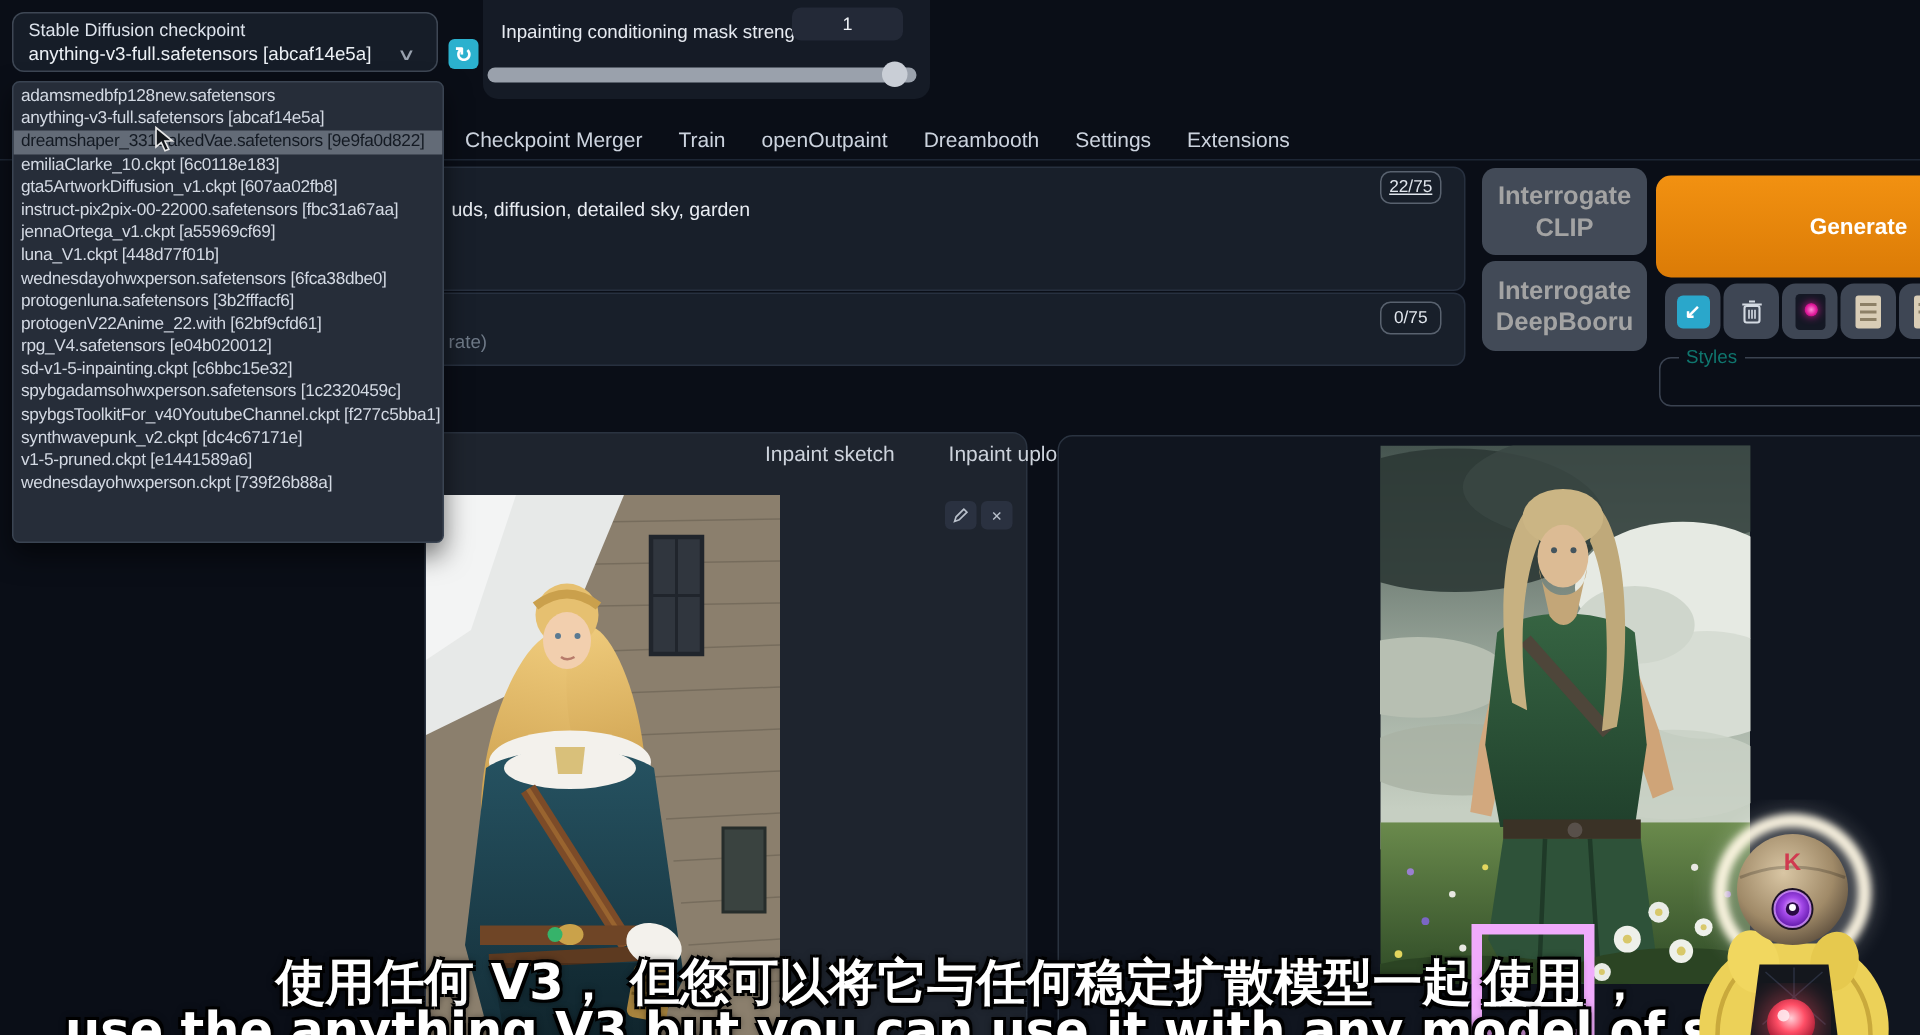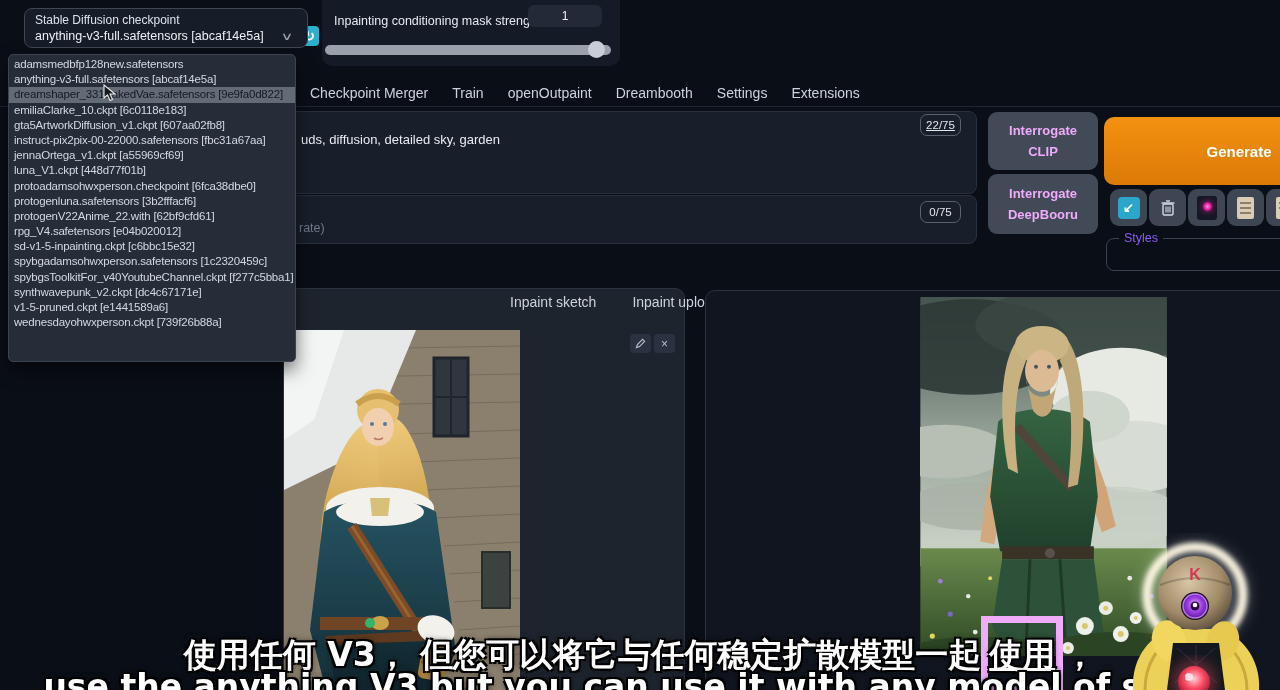--- a/index.html
+++ b/index.html
@@ -1,21 +1,21 @@
 <!DOCTYPE html>
 <html><head>
 <meta charset="utf-8">
 <style>
   html,body{margin:0;padding:0;background:#000;}
   .screen{position:relative;width:1280px;height:690px;overflow:hidden;background:#0a0e17;
     font-family:"Liberation Sans",sans-serif;color:#e6eaf1;}
   .abs{position:absolute;}
 
   
-  .ckpt-box{left:24px;top:8px;width:284px;height:40px;background:#161d28;border:1px solid #3e4754;
+  .ckpt-box{left:8px;top:8px;width:284px;height:40px;background:#161d28;border:1px solid #3e4754;
     border-radius:8px;padding:4px 10px;box-sizing:border-box;z-index:40;}
   .ckpt-label{font-size:12px;color:#dde3ec;line-height:14px;}
   .ckpt-value-row{display:flex;justify-content:space-between;align-items:center;margin-top:2px;}
   .ckpt-value{font-size:12.5px;color:#ecf0f5;white-space:nowrap;}
   .chev{color:#98a1ae;font-size:11px;transform:scaleX(1.6);margin-right:6px;}
   .refresh-btn{left:299px;top:26px;width:20px;height:20px;background:#2bb1ce;border-radius:4px;
     color:#fff;font-size:14px;line-height:20px;text-align:center;font-weight:bold;}
   .slider-panel{left:322px;top:-10px;width:298px;height:76px;background:#151b26;border-radius:10px;}
   .slider-label{left:334px;top:13px;width:215px;font-size:12.5px;line-height:16px;color:#e6eaf1;}
   .num-box{left:528px;top:5px;width:74px;height:22px;background:#232937;border-radius:6px;
@@ -32,41 +32,41 @@
   
   .prompt-box{left:283px;top:111px;width:692px;height:81px;background:#181f2a;border:1px solid #27303f;border-radius:8px;}
   .neg-box{left:283px;top:195px;width:692px;height:47px;background:#181f2a;border:1px solid #27303f;border-radius:8px;}
   .counter{width:39px;height:20px;border:1px solid #59626f;border-radius:7px;background:#181f2a;
     font-size:11.5px;color:#e2e7ee;text-align:center;line-height:20px;}
   .c1{left:920px;top:114px;text-decoration:underline;} .c2{left:920px;top:201px;}
   .prompt-text{left:301px;top:132px;font-size:13px;color:#e8ecf2;white-space:nowrap;}
   .neg-tail{left:299px;top:221px;font-size:12.5px;color:#6e7987;}
 
   
-  .interrogate{left:988px;width:110px;background:#424a57;border-radius:9px;color:#f0abfc;
-    font-weight:bold;font-size:13px;text-align:center;display:flex;flex-direction:column;
+  .interrogate{left:988px;width:110px;background:#424a57;border-radius:9px;color:#a3a3a3;
+    font-weight:bold;font-size:17px;text-align:center;display:flex;flex-direction:column;
     justify-content:center;line-height:21px;cursor:pointer;}
   .i1{top:112px;height:58px;} .i2{top:174px;height:60px;}
   .generate{left:1104px;top:117px;width:270px;height:68px;border-radius:10px;
     background:linear-gradient(#f29111,#db7b06);color:#fff;font-weight:bold;font-size:15px;
     display:flex;align-items:center;justify-content:center;cursor:pointer;}
   .tool-btn{top:189px;width:37px;height:37px;background:#3e4654;border-radius:9px;
     display:flex;align-items:center;justify-content:center;cursor:pointer;}
   .tb1{left:1110px;} .tb2{left:1149px;} .tb3{left:1188px;} .tb4{left:1227px;} .tb5{left:1266px;}
   .paste-chip{width:22px;height:22px;background:#2aa7cb;border-radius:4px;color:#fff;
     font-size:13px;font-weight:bold;text-align:center;line-height:22px;}
   .card-chip{position:relative;width:20px;height:24px;background:#141824;border-radius:3px;}
   .card-dot{position:absolute;left:6px;top:6px;width:9px;height:9px;border-radius:50%;
     background:radial-gradient(circle,#ff8ad6 0%,#e0189a 55%,#7c0a56 100%);box-shadow:0 0 6px #e0189a;}
   .clip-chip{position:relative;width:17px;height:22px;background:#d9cdb6;border-radius:2px;}
   .clip-chip i{position:absolute;left:3px;right:3px;height:2px;background:#8d8066;}
   .clip-chip i:nth-child(1){top:5px;} .clip-chip i:nth-child(2){top:10px;} .clip-chip i:nth-child(3){top:15px;}
   .styles-fs{left:1106px;top:231px;width:300px;height:38px;border:1px solid #3a4250;border-radius:8px;
     margin:0;padding:0;}
-  .styles-fs legend{margin-left:12px;padding:0 5px;font-size:12.5px;color:#8b5cf6;}
+  .styles-fs legend{margin-left:12px;padding:0 5px;font-size:12.5px;color:#0f766e;}
 
   
   .left-panel{left:283px;top:288px;width:400px;height:402px;background:#1e242e;
     border:1px solid #2a3340;border-radius:10px 10px 0 0;}
   .inpaint-tabs{left:283px;top:294px;width:398px;display:flex;gap:36px;padding-left:227px;
     box-sizing:border-box;font-size:14px;color:#cdd3dc;}
   .inpaint-tab{white-space:nowrap;cursor:pointer;}
   .woman-img{left:284px;top:330px;width:236px;height:360px;}
   .img-btn{top:334px;width:21px;height:19px;background:#2a3140;border-radius:4px;
     display:flex;align-items:center;justify-content:center;color:#b9c0cb;cursor:pointer;}
@@ -320,21 +320,21 @@
 
   <div class="abs dd-list">
     <div class="dd-item">adamsmedbfp128new.safetensors</div>
     <div class="dd-item">anything-v3-full.safetensors [abcaf14e5a]</div>
     <div class="dd-item dd-item--hl">dreamshaper_331BakedVae.safetensors [9e9fa0d822]</div>
     <div class="dd-item">emiliaClarke_10.ckpt [6c0118e183]</div>
     <div class="dd-item">gta5ArtworkDiffusion_v1.ckpt [607aa02fb8]</div>
     <div class="dd-item">instruct-pix2pix-00-22000.safetensors [fbc31a67aa]</div>
     <div class="dd-item">jennaOrtega_v1.ckpt [a55969cf69]</div>
     <div class="dd-item">luna_V1.ckpt [448d77f01b]</div>
-    <div class="dd-item">protoadamsohwxperson.checkpoint [6fca38dbe0]</div>
+    <div class="dd-item">wednesdayohwxperson.safetensors [6fca38dbe0]</div>
     <div class="dd-item">protogenluna.safetensors [3b2fffacf6]</div>
     <div class="dd-item">protogenV22Anime_22.with [62bf9cfd61]</div>
     <div class="dd-item">rpg_V4.safetensors [e04b020012]</div>
     <div class="dd-item">sd-v1-5-inpainting.ckpt [c6bbc15e32]</div>
     <div class="dd-item">spybgadamsohwxperson.safetensors [1c2320459c]</div>
     <div class="dd-item">spybgsToolkitFor_v40YoutubeChannel.ckpt [f277c5bba1]</div>
     <div class="dd-item">synthwavepunk_v2.ckpt [dc4c67171e]</div>
     <div class="dd-item">v1-5-pruned.ckpt [e1441589a6]</div>
     <div class="dd-item">wednesdayohwxperson.ckpt [739f26b88a]</div>
   </div>

